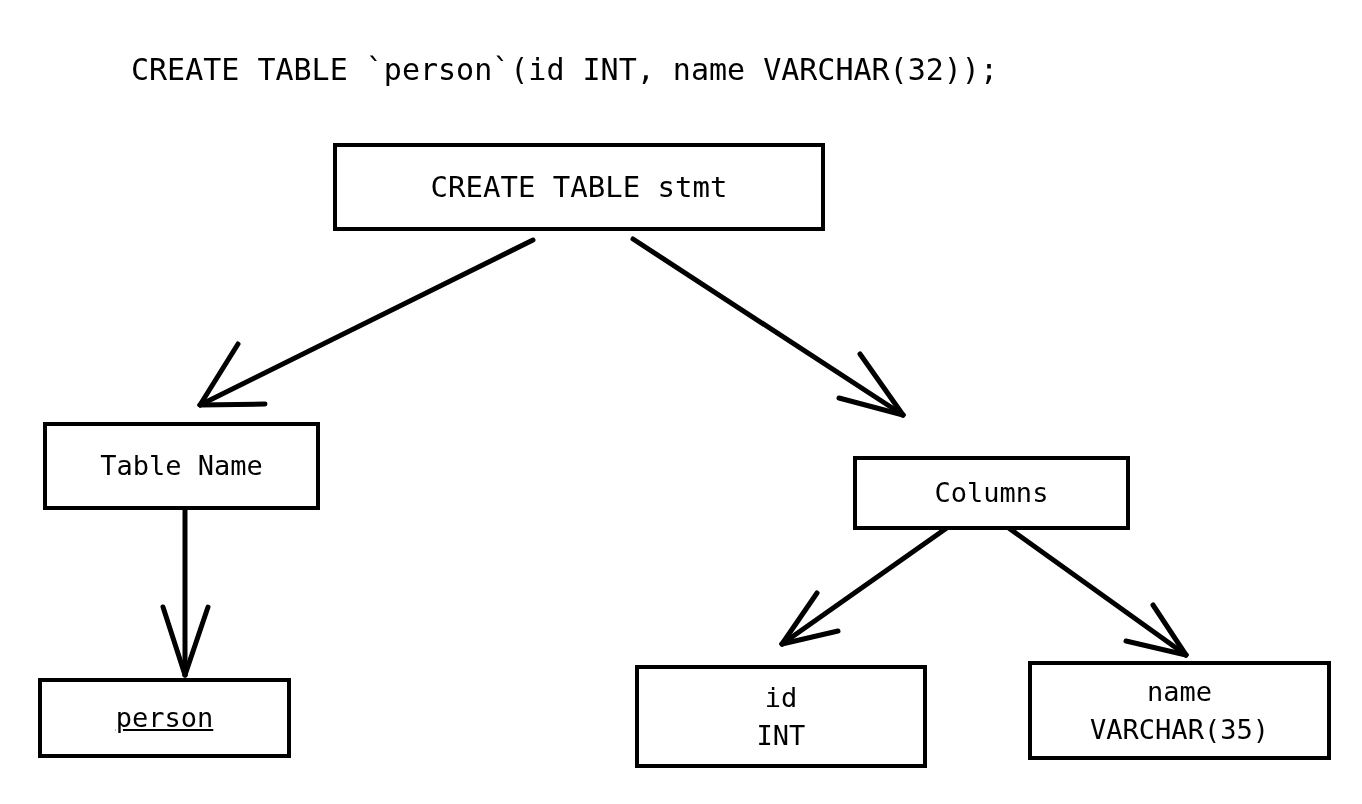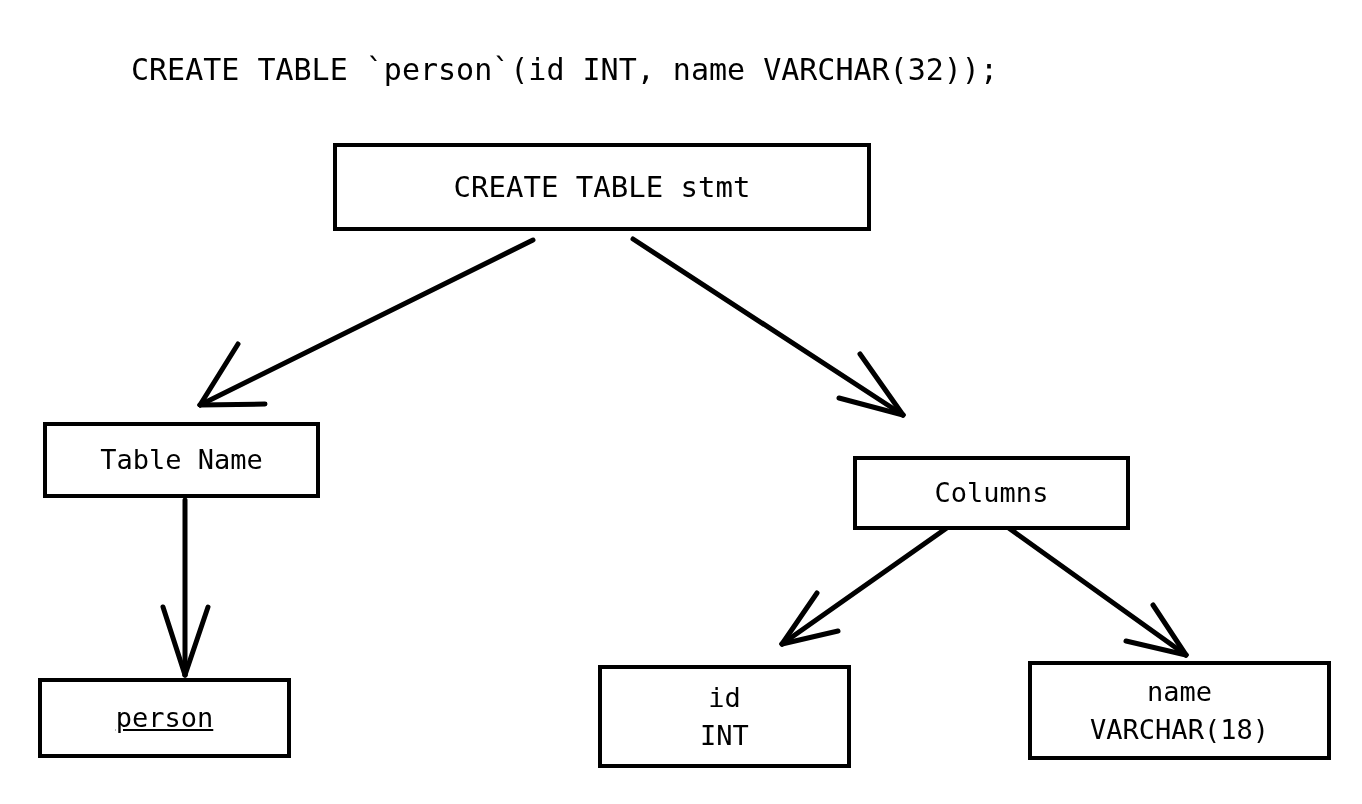--- a/index.html
+++ b/index.html
@@ -52,25 +52,25 @@
     justify-content: center;
     text-align: center;
     font-family: "DejaVu Sans Mono", "Liberation Mono", monospace;
     color: #000000;
     z-index: 2;
   }
   .node .line {
     display: block;
     white-space: pre;
   }
-  #node-root    { left: 333px; top: 143px; width: 538px; height: 88px; font-size: 29px; line-height: 34px; }
-  #node-tablename { left: 43px;  top: 422px; width: 277px; height: 76px; font-size: 27px; line-height: 32px; }
+  #node-root    { left: 333px; top: 143px; width: 492px; height: 88px; font-size: 29px; line-height: 34px; }
+  #node-tablename { left: 43px;  top: 422px; width: 277px; height: 88px; font-size: 27px; line-height: 32px; }
   #node-columns { left: 853px; top: 430px; width: 277px; height: 74px; font-size: 27px; line-height: 32px; margin-top: 26px; }
   #node-person  { left: 38px;  top: 678px; width: 253px; height: 80px; font-size: 27px; line-height: 32px; text-decoration: underline; }
-  #node-col-id  { left: 598px; top: 665px; width: 253px; height: 103px; font-size: 27px; line-height: 38px; }
+  #node-col-id  { left: 635px; top: 665px; width: 292px; height: 103px; font-size: 27px; line-height: 38px; }
   #node-col-name{ left: 1028px; top: 661px; width: 303px; height: 99px; font-size: 27px; line-height: 38px; }
 </style>
 </head>
 <body>
 
 <div id="canvas">
 
   <div id="sql-title">CREATE TABLE `person`(id INT, name VARCHAR(32));</div>
 
   <svg id="arrows" viewBox="0 0 1362 804" width="1362" height="804" xmlns="http://www.w3.org/2000/svg">
@@ -122,16 +122,16 @@
     <span class="line">person</span>
   </div>
 
   <div class="node" id="node-col-id">
     <span class="line">id</span>
     <span class="line">INT</span>
   </div>
 
   <div class="node" id="node-col-name">
     <span class="line">name</span>
-    <span class="line">VARCHAR(18)</span>
+    <span class="line">VARCHAR(35)</span>
   </div>
 
 </div>
 
 </body></html>

